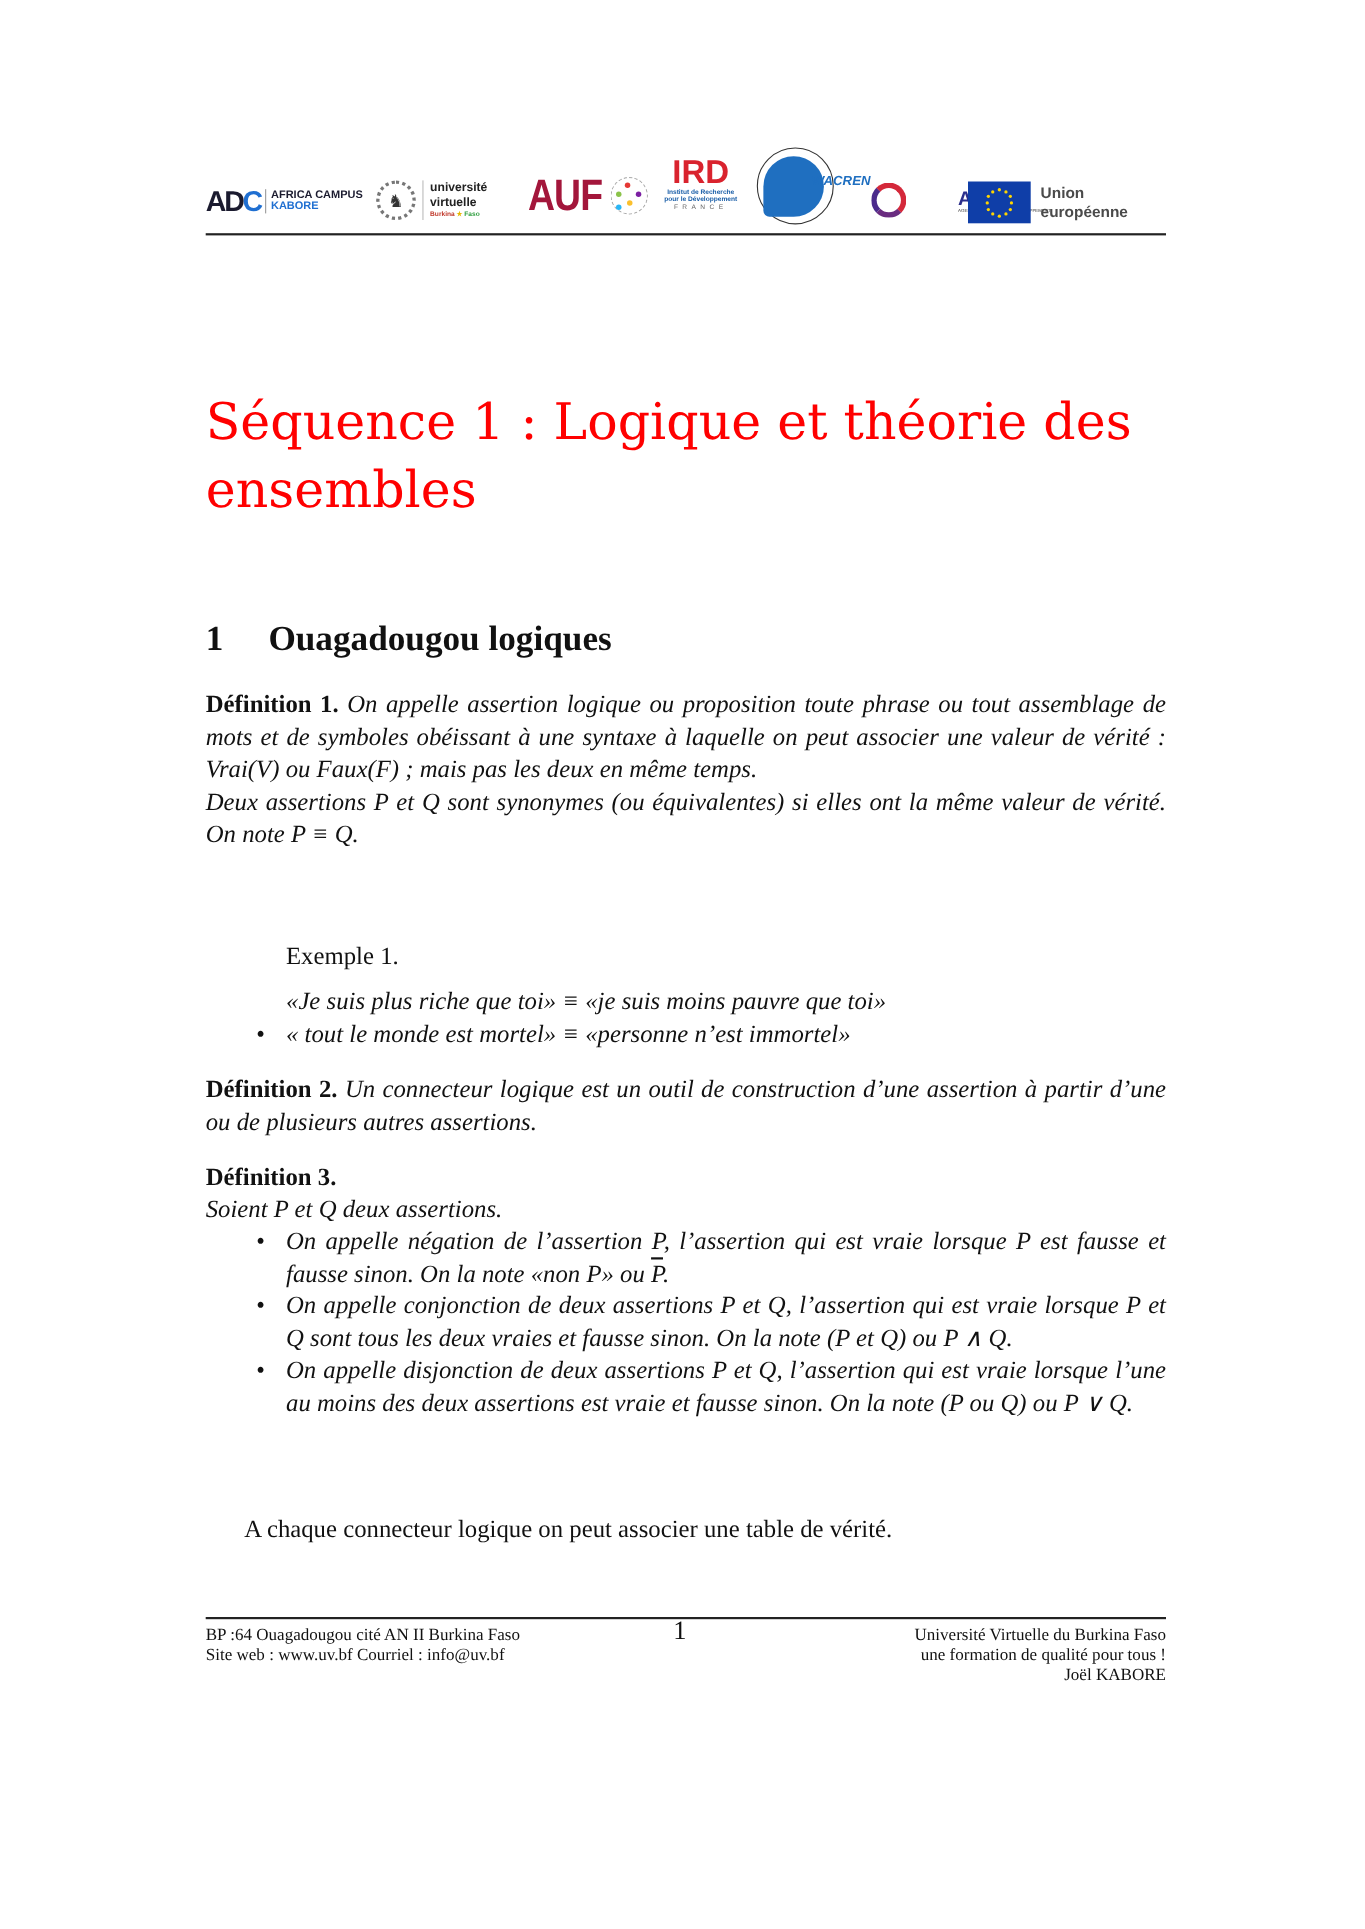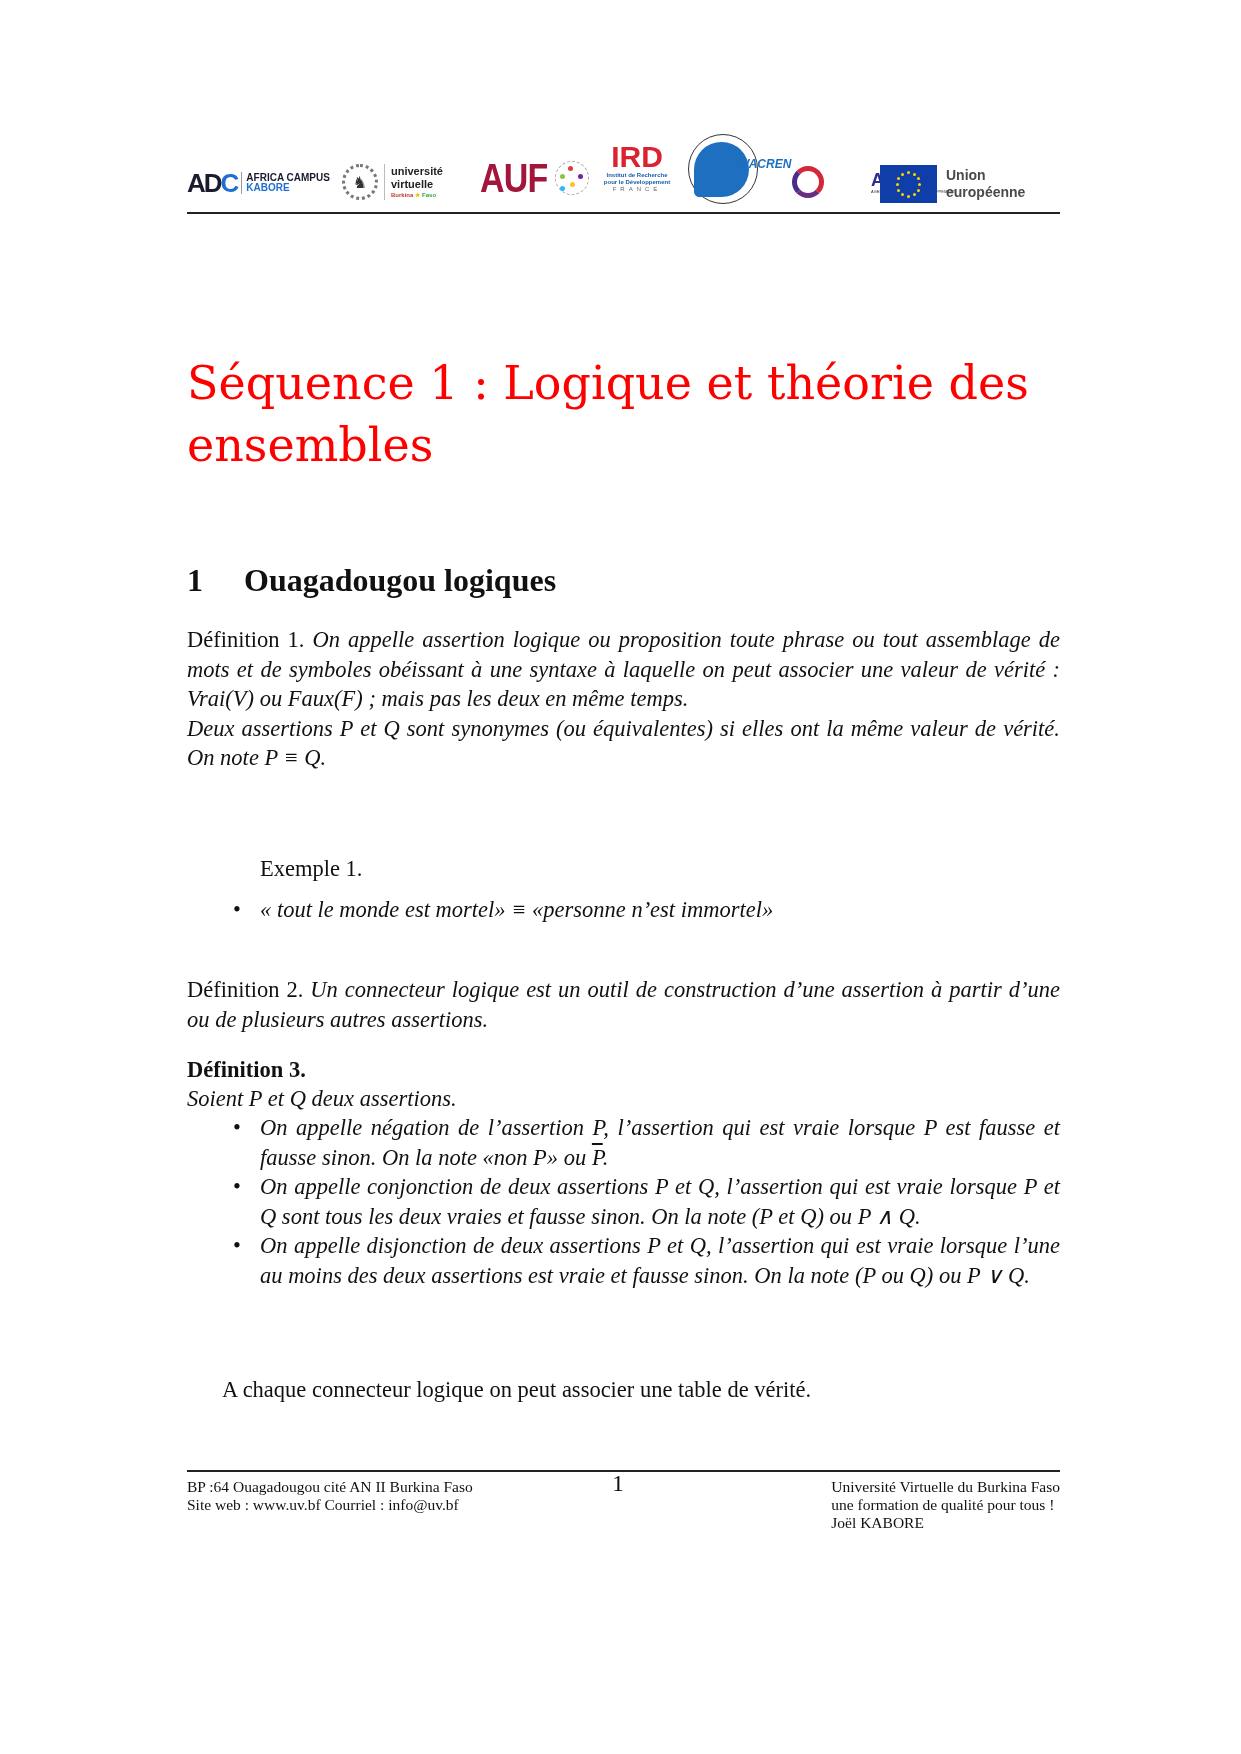--- a/index.html
+++ b/index.html
@@ -52,21 +52,21 @@
   .eu .flag i { position: absolute; width: 3px; height: 3px; background: #ffd500; border-radius: 50%; }
   .eu .txt { margin-left: 9px; font-family: "Liberation Sans", sans-serif; font-weight: 700; font-size: 14px; line-height: 17px; color: #4a4a4a; }
 
   
   .title { position: absolute; left: 187px; top: 352px; width: 880px; font-family: "DejaVu Serif", "Liberation Serif", serif; font-size: 46px; line-height: 62px; color: #ff0000; font-weight: 400; }
   .section { position: absolute; left: 187px; top: 560px; font-family: "Liberation Serif", serif; font-weight: 700; font-size: 32px; line-height: 40px; color: #111; }
   .section .num { display: inline-block; width: 57px; }
 
   .text { position: absolute; left: 187px; width: 873px; font-family: "Liberation Serif", serif; font-size: 22.5px; line-height: 29.5px; color: #111; text-align: justify; }
   .text .it { font-style: italic; }
-  .text b { font-weight: 400; font-style: normal; margin-top: 16px; }
+  .text b { font-weight: 700; font-style: normal; margin-top: 16px; }
 
   .def1 { top: 625px; }
   .ex-title { position: absolute; left: 260px; top: 856px; font-family: "Liberation Serif", serif; font-weight: 400; font-size: 22.5px; }
   .examples { position: absolute; left: 233px; top: 895px; font-family: "Liberation Serif", serif; font-style: italic; font-size: 22.5px; line-height: 30px; }
   .examples .row { display: flex; }
   .examples .bullet { width: 27px; font-style: normal; }
   .def2 { top: 975px; }
   .def3-title { position: absolute; left: 187px; top: 1055px; font-family: "Liberation Serif", serif; font-weight: 700; font-size: 22.5px; line-height: 29.5px; }
   .def3-intro { position: absolute; left: 187px; top: 1084px; font-family: "Liberation Serif", serif; font-style: italic; font-size: 22.5px; line-height: 29.5px; }
   .def3-list { position: absolute; left: 233px; top: 1113px; width: 827px; font-family: "Liberation Serif", serif; font-style: italic; font-size: 22.5px; line-height: 29.5px; }
@@ -74,21 +74,21 @@
   .def3-list .bullet { flex: 0 0 27px; font-style: normal; }
   .def3-list .body { flex: 1; }
   .overline { text-decoration: overline; }
   .closing { position: absolute; left: 222px; top: 1375px; font-family: "Liberation Serif", serif; font-size: 22.5px; line-height: 29.5px; }
 
   
   .footer-rule { position: absolute; left: 187px; top: 1470px; width: 873px; height: 1.5px; background: #222; }
   .footer { position: absolute; left: 187px; top: 1478px; width: 873px; font-family: "Liberation Serif", serif; font-size: 15.5px; line-height: 18px; color: #111; }
   .footer .left { position: absolute; left: 0; top: 0; }
   .footer .center { position: absolute; left: 425px; top: -4px; font-size: 24px; }
-  .footer .right { position: absolute; right: 0; top: 0; }
+  .footer .right { position: absolute; right: 0; top: 0; text-align: right; }
 </style>
 </head>
 <body>
 
 <div class="logos">
   <div class="logo adc">
     <span class="mark">AD<span class="c">C</span></span>
     <span class="sep"></span>
     <span class="txt">
       <div class="l1">AFRICA CAMPUS</div>
@@ -168,20 +168,24 @@
 
 <div class="text def1">
   <b>Définition 1.</b>
   <span class="it">On appelle assertion logique ou proposition toute phrase ou tout assemblage de mots et de symboles obéissant à une syntaxe à laquelle on peut associer une valeur de vérité : Vrai(V) ou Faux(F) ; mais pas les deux en même temps.</span>
   <div class="it">Deux assertions P et Q sont synonymes (ou équivalentes) si elles ont la même valeur de vérité. On note P ≡ Q.</div>
 </div>
 
 <div class="ex-title">Exemple 1.</div>
 <div class="examples">
   <div class="row">
+    <span class="bullet"></span>
+    <span>«Je suis plus riche que toi» ≡ «je suis moins pauvre que toi»</span>
+  </div>
+  <div class="row">
     <span class="bullet">•</span>
     <span>« tout le monde est mortel» ≡ «personne n’est immortel»</span>
   </div>
 </div>
 
 <div class="text def2">
   <b>Définition 2.</b>
   <span class="it">Un connecteur logique est un outil de construction d’une assertion à partir d’une ou de plusieurs autres assertions.</span>
 </div>
 

